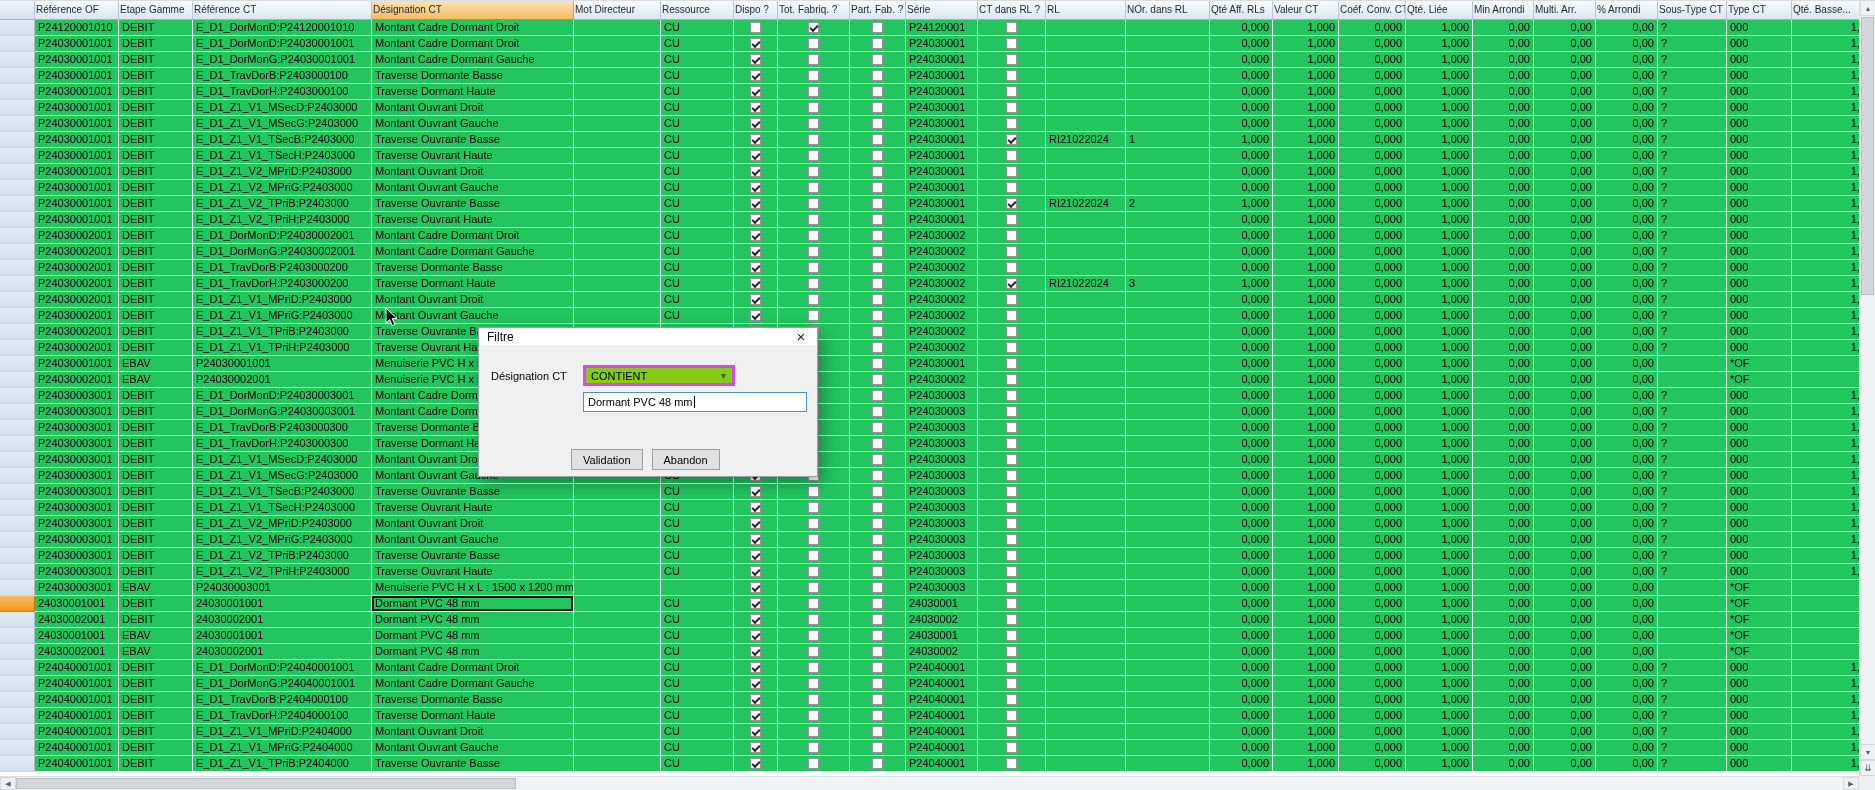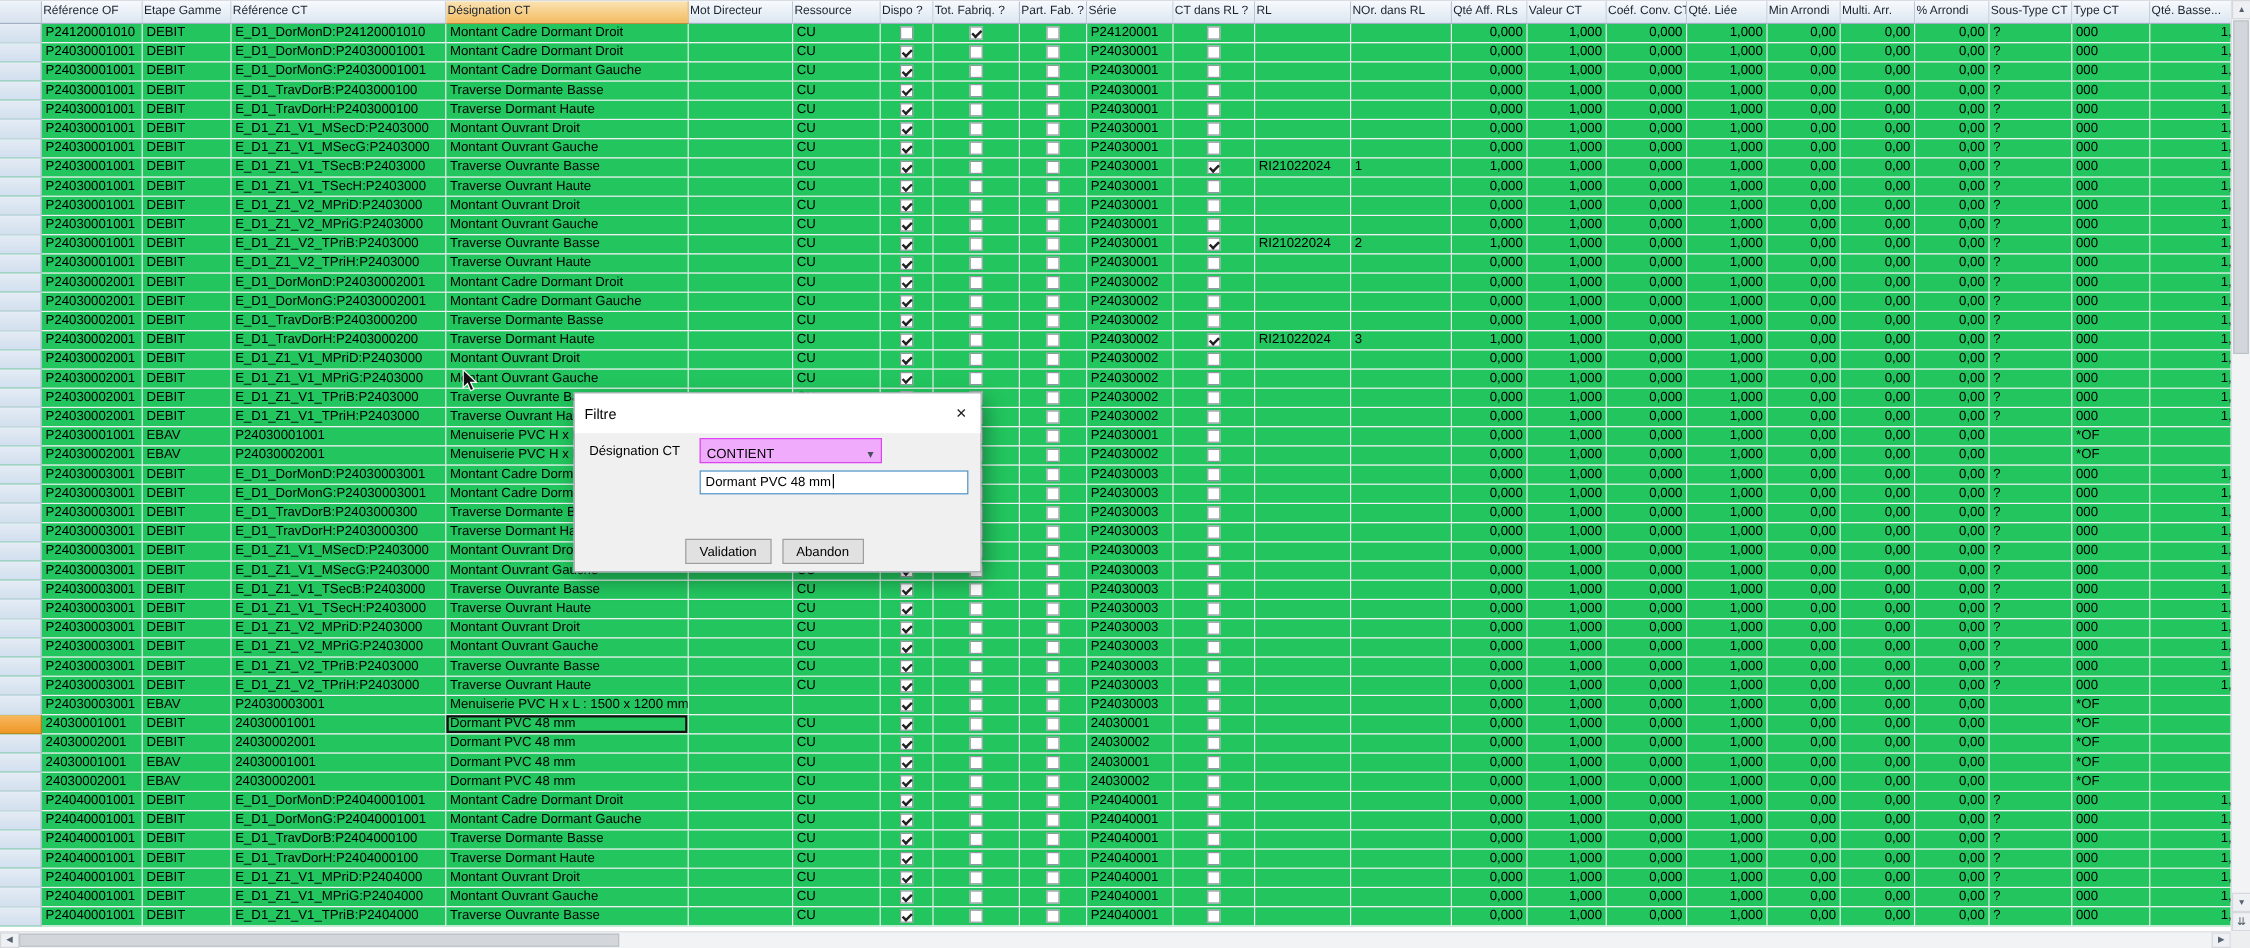--- a/index.html
+++ b/index.html
@@ -45,26 +45,26 @@
   .sbtn.vdown1{left:0;top:744px;width:16px;height:16px}
   .sbtn.vdown2{left:0;top:760px;width:16px;height:16px;font-size:9px}
   .vthumb{position:absolute;left:1px;top:17px;width:13px;height:278px;background:#d3d7dc;border:1px solid #bcc1c7}
   .sbtn.left{left:0;top:0;width:16px;height:13px}
   .sbtn.right{right:0;top:0;width:16px;height:13px}
   .hthumb{position:absolute;left:16px;top:1px;width:500px;height:11px;background:#d3d7dc;border:1px solid #bcc1c7}
 
   
   .dialog{position:absolute;left:478px;top:327px;width:340px;height:150px;background:#f0f0f0;
     border:1px solid #9aa0a8;box-shadow:4px 6px 16px rgba(0,0,0,.35);z-index:50}
-  .dlg-title{height:33px;background:#fff;display:flex;align-items:center}
+  .dlg-title{height:17px;background:#fff;display:flex;align-items:center}
   .dlg-title-text{padding-left:8px;font-size:12px}
   .dlg-close{margin-left:auto;width:32px;height:24px;text-align:center;line-height:23px;font-size:15px;color:#222}
   .dlg-label{position:absolute;left:12px;top:42px}
-  .combo{position:absolute;left:104px;top:37px;width:152px;height:21px;background:#f0abfc;
-    border:1px solid #d946ef;display:flex;align-items:flex-end}
+  .combo{position:absolute;left:104px;top:37px;width:152px;height:21px;background:#84cc16;
+    border:3px solid #d946ef;display:flex;align-items:center}
   .combo-text{padding-left:5px;flex:1}
   .combo-arrow{width:17px;text-align:center;color:#44505c;font-size:10px}
   .filter-input{position:absolute;left:104px;top:64px;width:224px;height:20px;background:#fff;
     border:1px solid #4a90c4;line-height:18px;padding:0 4px;white-space:nowrap;overflow:hidden}
   .caret{display:inline-block;width:1px;height:12px;background:#000;vertical-align:-2px;margin-left:1px}
   .dlg-buttons{position:absolute;left:92px;top:121px;display:flex;gap:9px}
   .btn{font-family:inherit;font-size:11px;height:21px;padding:0 11px;background:#e1e1e1;border:1px solid #9e9e9e}
 
   
   .cursor{position:absolute;left:385px;top:308px;z-index:99}

